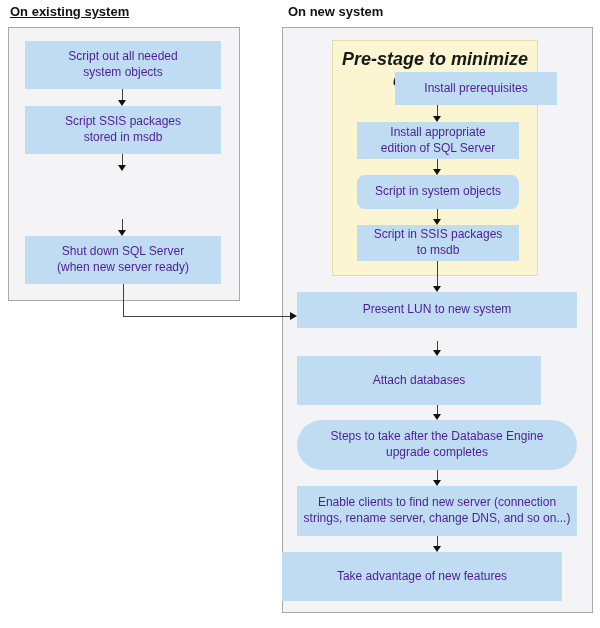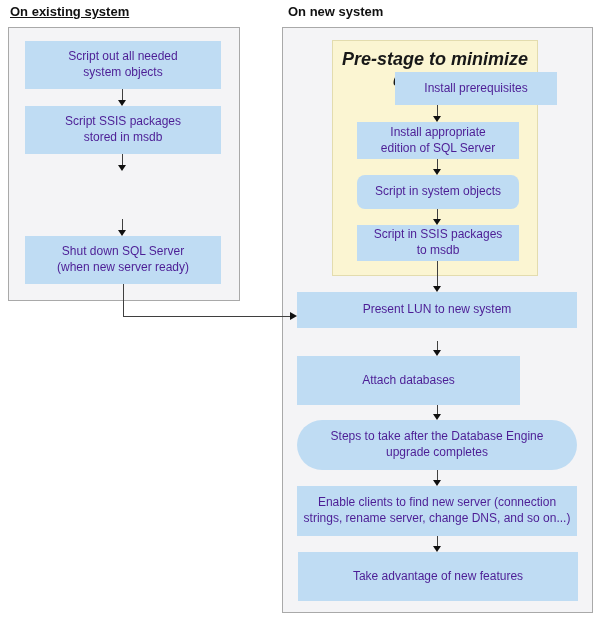--- a/index.html
+++ b/index.html
@@ -72,26 +72,26 @@
   <div class="box" style="left:357px;top:175px;width:162px;height:34px;border-radius:8px;">Script in system objects</div>
   <div class="box" style="left:357px;top:225px;width:162px;height:36px;">Script in SSIS packages
 to msdb</div>
 
   <div class="arr-v" style="left:433px;top:105px;height:17px;"></div>
   <div class="arr-v" style="left:433px;top:159px;height:16px;"></div>
   <div class="arr-v" style="left:433px;top:209px;height:16px;"></div>
   <div class="arr-v" style="left:433px;top:261px;height:31px;"></div>
 
   <div class="box" style="left:297px;top:292px;width:280px;height:36px;">Present LUN to new system</div>
-  <div class="box" style="left:297px;top:356px;width:223px;height:49px;">Attach databases</div>
+  <div class="box" style="left:297px;top:356px;width:244px;height:49px;">Attach databases</div>
   <div class="box" style="left:297px;top:420px;width:280px;height:50px;border-radius:25px;">Steps to take after the Database Engine
 upgrade completes</div>
   <div class="box" style="left:297px;top:486px;width:280px;height:50px;">Enable clients to find new server (connection
 strings, rename server, change DNS, and so on...)</div>
-  <div class="box" style="left:298px;top:552px;width:280px;height:49px;">Take advantage of new features</div>
+  <div class="box" style="left:282px;top:552px;width:280px;height:49px;">Take advantage of new features</div>
 
   <div class="arr-v" style="left:433px;top:341px;height:15px;"></div>
   <div class="arr-v" style="left:433px;top:405px;height:15px;"></div>
   <div class="arr-v" style="left:433px;top:470px;height:16px;"></div>
   <div class="arr-v" style="left:433px;top:536px;height:16px;"></div>
 
   <div class="seg" style="left:123px;top:284px;width:1px;height:32px;"></div>
   <div class="seg" style="left:123px;top:316px;width:167px;height:1px;"></div>
   <div class="head-right" style="left:290px;top:312px;"></div>
 

